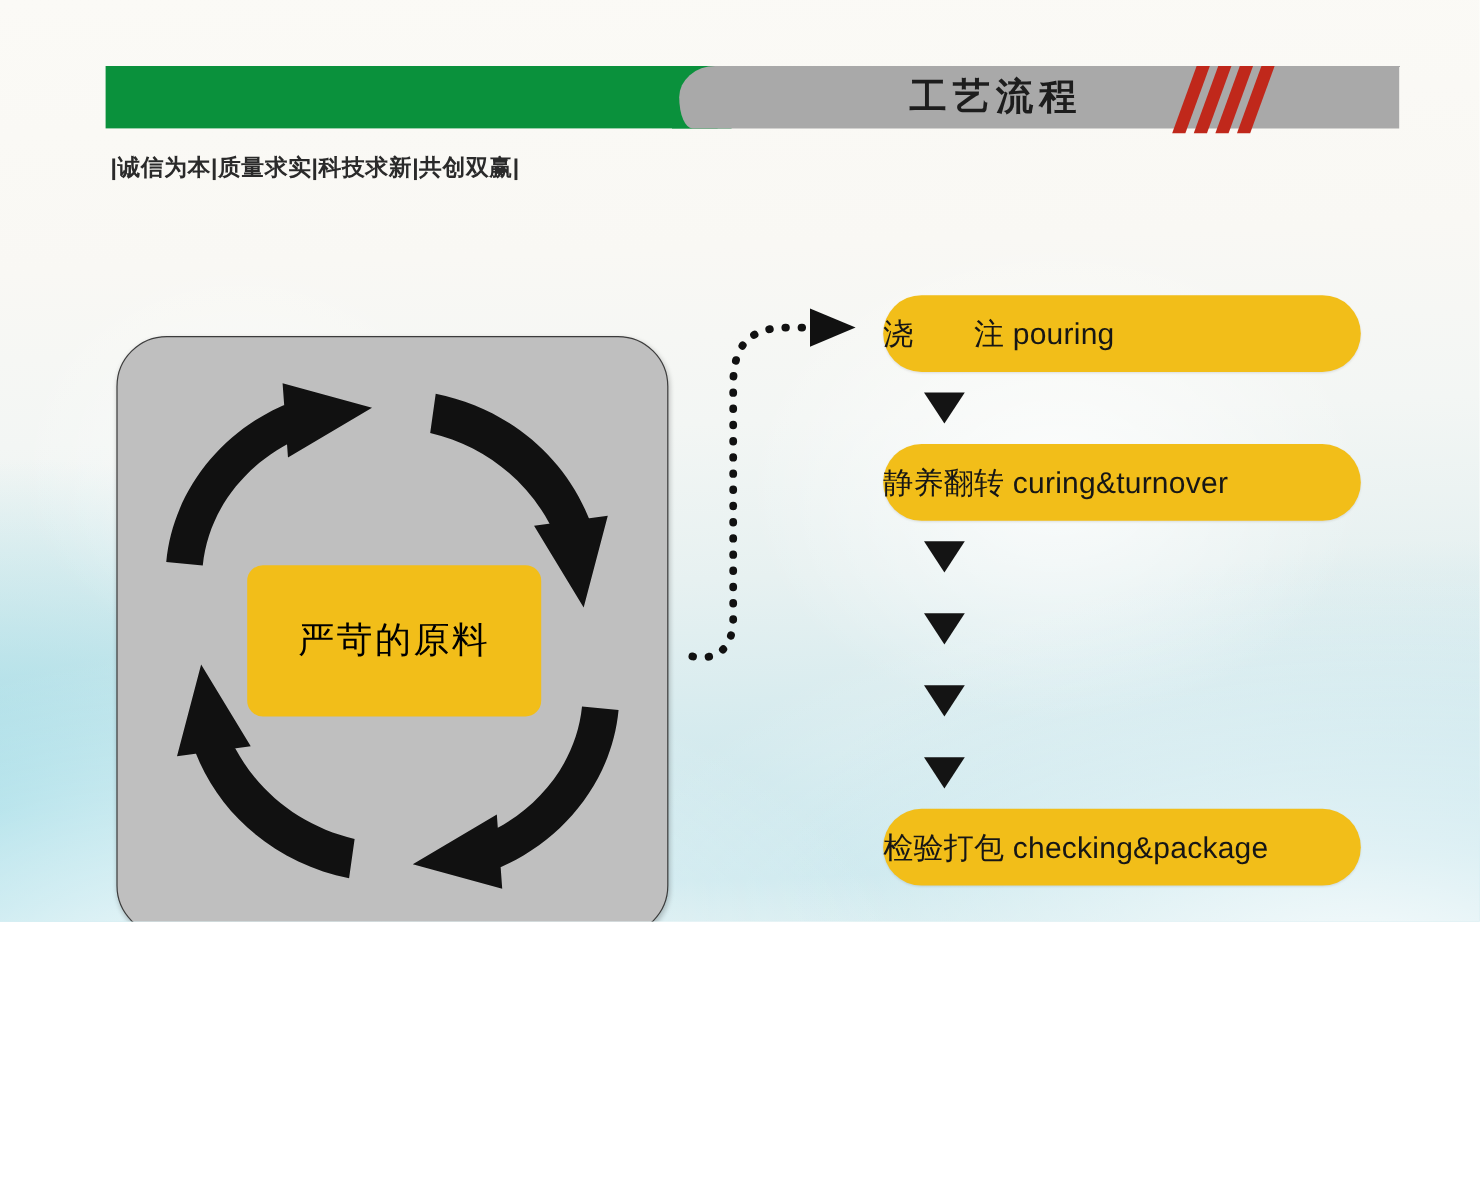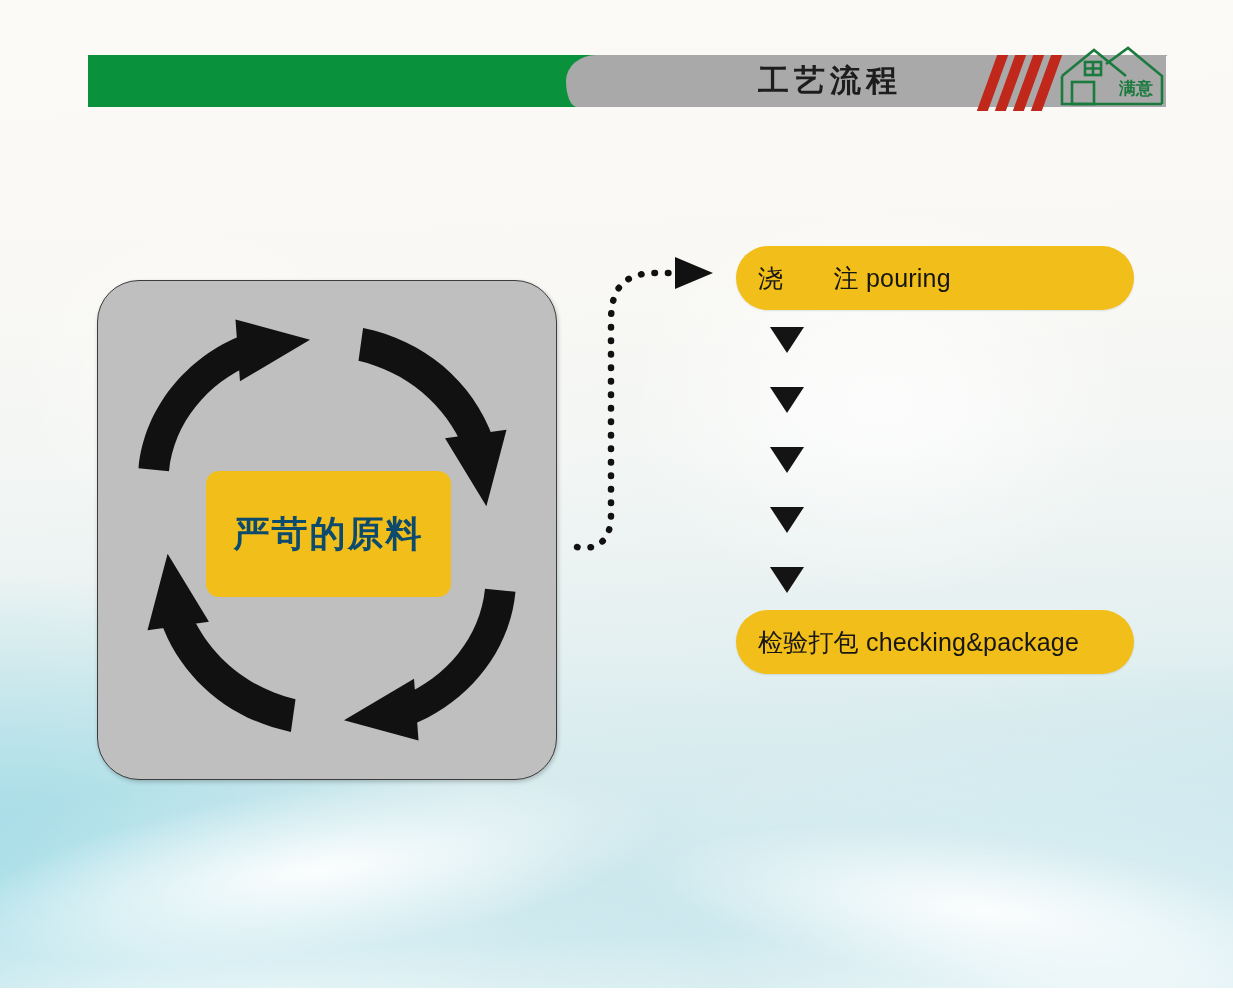--- a/index.html
+++ b/index.html
@@ -9,21 +9,21 @@
   body {
     width: 1233px;
     height: 994px;
     overflow: hidden;
     font-family: "Liberation Sans", "DejaVu Sans", sans-serif;
   }
 
   #slide {
     position: relative;
     width: 1233px;
-    height: 988px;
+    height: 768px;
     overflow: hidden;
     background:
       radial-gradient(ellipse 900px 520px at 18% 112%, rgba(255,255,255,0.95) 0%, rgba(255,255,255,0.0) 62%),
       radial-gradient(ellipse 1100px 560px at 92% 105%, rgba(255,255,255,0.85) 0%, rgba(255,255,255,0.0) 60%),
       radial-gradient(ellipse 700px 420px at 0% 88%, rgba(150,216,228,0.85) 0%, rgba(150,216,228,0.0) 70%),
       radial-gradient(ellipse 800px 400px at 100% 96%, rgba(163,214,226,0.6) 0%, rgba(163,214,226,0.0) 72%),
       linear-gradient(178deg, #fbfaf6 0%, #f9f8f4 28%, #f3f6f4 46%, #e7f1f1 62%, #d3eaee 80%, #bfe3ea 93%, #cfe9ec 100%);
   }
 
   
@@ -171,23 +171,23 @@
     left: 108px; top: 190px;
     width: 245px; height: 126px;
     background: #f2be19;
     border-radius: 13px;
     display: flex;
     flex-direction: column;
     align-items: center;
     justify-content: center;
   }
   .cycle-center div {
-    font-size: 36px;
-    font-weight: bold;
-    color: #0c4a6e;
+    font-size: 30px;
+    font-weight: normal;
+    color: #000000;
     letter-spacing: 2px;
     line-height: 46px;
   }
 
   
   .connector { position: absolute; left: 565px; top: 235px; }
 
   
   .flow { position: absolute; left: 736px; top: 246px; width: 398px; }
 
@@ -195,21 +195,20 @@
     position: relative;
     width: 398px;
     height: 64px;
     background: #f2be19;
     border-radius: 32px;
     display: flex;
     align-items: center;
     box-shadow: 0 1px 2px rgba(0,0,0,0.10);
   }
   .flow-box .label {
-    padding-left: 22px;
     font-size: 25px;
     color: #161616;
     letter-spacing: 0.2px;
     white-space: nowrap;
   }
 
   .flow-arrow {
     width: 398px;
     height: 60px;
     position: relative;
@@ -242,38 +241,22 @@
 
     <div class="header-title">工艺流程</div>
 
     <div class="stripes">
       <span></span>
       <span></span>
       <span></span>
       <span></span>
     </div>
 
-    <div class="logo">
-      <svg width="112" height="70" viewBox="0 0 112 70">
-        <g fill="none" stroke="#1b7a3e" stroke-width="2.6" stroke-linejoin="miter">
-
-          <path d="M4 34 L36 8 L68 34"></path>
-          <path d="M4 34 L4 62 L104 62"></path>
-
-          <path d="M48 22 L70 6 L104 34 L104 62"></path>
-
-          <rect x="14" y="40" width="22" height="22"></rect>
-
-          <rect x="27" y="20" width="16" height="13"></rect>
-          <path d="M35 20 L35 33 M27 26.5 L43 26.5"></path>
-        </g>
-        <text x="78" y="52" font-family="&quot;Liberation Serif&quot;, &quot;DejaVu Serif&quot;, serif" font-size="17" font-weight="bold" fill="#1b7a3e" text-anchor="middle">满意</text>
-      </svg>
-    </div>
-
+
+    <div class="tagline">|诚信为本|质量求实|科技求新|共创双赢|</div>
   </div>
 
   <div class="cycle-panel">
     <svg class="cycle-svg" width="458" height="498" viewBox="0 0 458 498">
       <g fill="#111111">
 
         <path d="
           M 48 168
           C 60 108, 108 62, 166 46
           L 172 76
@@ -323,20 +306,23 @@
     </svg>
   </div>
 
   <div class="flow">
 
     <div class="flow-box">
       <span class="label">浇　　注 pouring</span>
     </div>
     <div class="flow-arrow"></div>
 
+    <div class="flow-box">
+      <span class="label">静养翻转 curing&amp;turnover</span>
+    </div>
     <div class="flow-arrow"></div>
 
     <div class="flow-arrow"></div>
 
     <div class="flow-arrow"></div>
 
     <div class="flow-arrow"></div>
 
     <div class="flow-box">
       <span class="label">检验打包 checking&amp;package</span>

